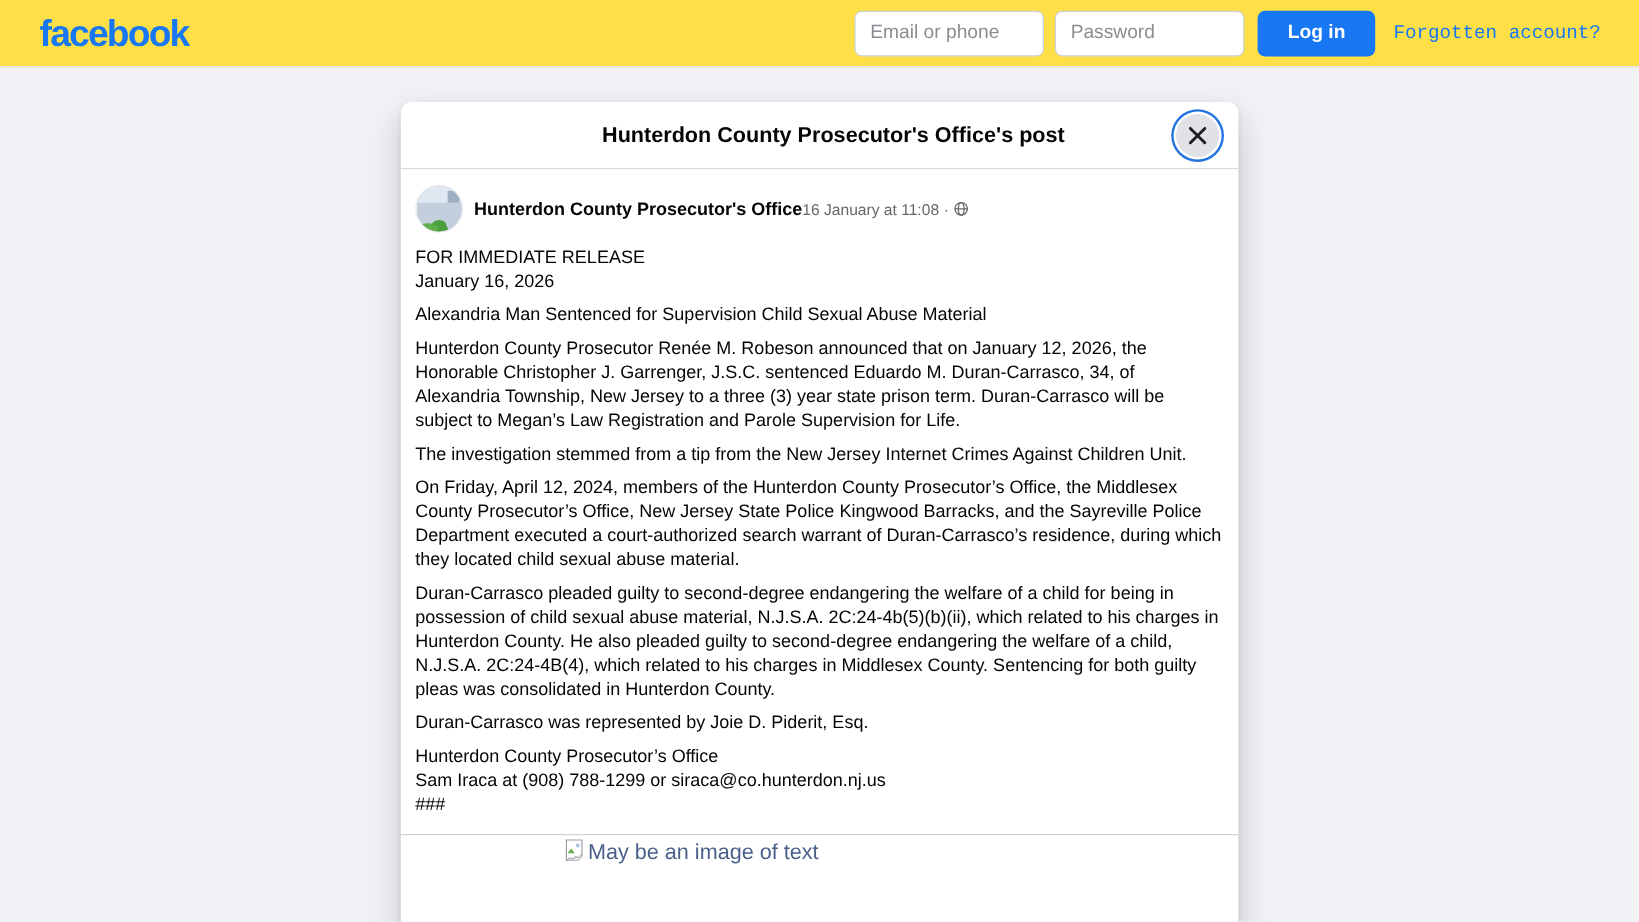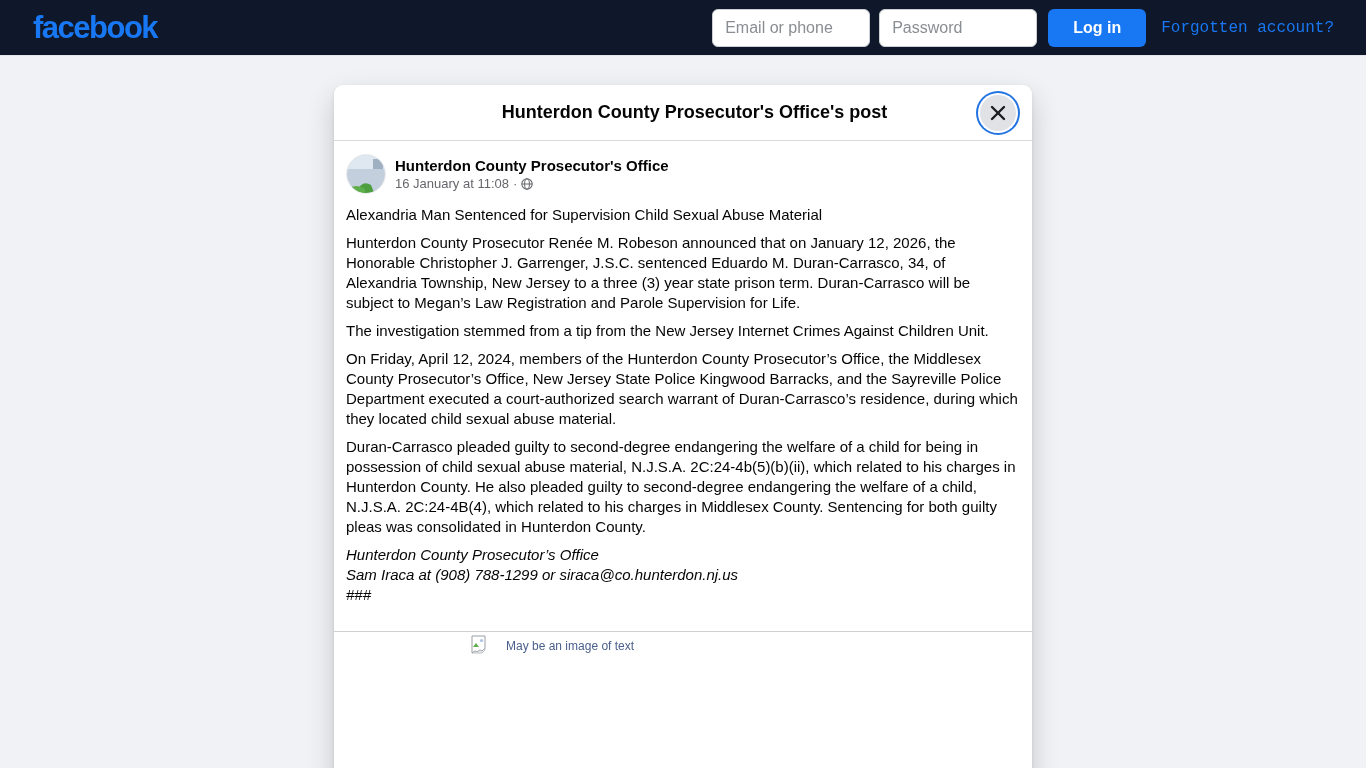--- a/index.html
+++ b/index.html
@@ -7,21 +7,21 @@
     width: 1366px; height: 768px;
     overflow: hidden;
     background: #f0f2f5;
     font-family: "Liberation Sans", "DejaVu Sans", sans-serif;
     color: #050505;
   }
 
   
   .topbar {
     height: 56px;
-    background: #0f172a;
+    background: #fde047;
     border-bottom: 1px solid #e4e6eb;
     display: flex;
     align-items: center;
     justify-content: space-between;
     padding: 0 32px 0 33px;
   }
   .logo {
     font-size: 31px;
     font-weight: bold;
     letter-spacing: -1.5px;
@@ -106,21 +106,21 @@
   .post { padding: 13px 14px 0 12px; }
   .post-header { display: flex; align-items: center; gap: 9px; margin-bottom: 9px; }
   .avatar {
     width: 40px; height: 40px;
     border-radius: 50%;
     overflow: hidden;
     flex-shrink: 0;
     cursor: pointer;
     border: 1px solid rgba(0,0,0,.08);
   }
-  .author-block { display: flex; flex-direction: column; }
+  .author-block { display: flex; }
   .author-name {
     font-size: 15px;
     font-weight: bold;
     color: #050505;
     text-decoration: none;
     line-height: 19px;
   }
   .post-meta {
     display: flex;
     align-items: center;
@@ -132,33 +132,33 @@
   .post-meta a { color: #65676b; text-decoration: none; }
 
   .post-text { padding: 2px 0 14px 0; }
   .post-para {
     font-size: 15px;
     line-height: 20px;
     color: #050505;
     margin: 0 0 8px 0;
     white-space: pre-line;
   }
-  .post-para:last-child { margin-bottom: 12px; font-style: italic; }
+  .post-para:last-child { margin-bottom: 0; }
 
   
   .post-media {
     border-top: 1px solid #ced0d4;
     padding: 5px 0 60px 136px;
   }
   .broken-img {
     display: flex;
     align-items: flex-start;
-    gap: 18px;
+    gap: 2px;
     color: #4a5f8a;
-    font-size: 12px;
+    font-size: 18px;
     line-height: 19px;
     cursor: pointer;
   }
   .broken-img-icon { flex-shrink: 0; margin-top: -2px; }
 </style>
 </head>
 <body>
 
 <header class="topbar">
   <div class="logo">facebook</div>
@@ -206,25 +206,28 @@
               <circle cx="6" cy="6" r="5.2" fill="none" stroke="#65676b" stroke-width="1.1"></circle>
               <ellipse cx="6" cy="6" rx="2.4" ry="5.2" fill="none" stroke="#65676b" stroke-width="1"></ellipse>
               <line x1="0.8" y1="6" x2="11.2" y2="6" stroke="#65676b" stroke-width="1"></line>
             </svg>
           </span>
         </div>
       </div>
     </div>
 
     <div class="post-text">
+        <p class="post-para">FOR IMMEDIATE RELEASE
+January 16, 2026</p>
         <p class="post-para">Alexandria Man Sentenced for Supervision Child Sexual Abuse Material</p>
         <p class="post-para">Hunterdon County Prosecutor Renée M. Robeson announced that on January 12, 2026, the Honorable Christopher J. Garrenger, J.S.C. sentenced Eduardo M. Duran-Carrasco, 34, of Alexandria Township, New Jersey to a three (3) year state prison term.  Duran-Carrasco will be subject to Megan’s Law Registration and Parole Supervision for Life.</p>
         <p class="post-para">The investigation stemmed from a tip from the New Jersey Internet Crimes Against Children Unit.</p>
         <p class="post-para">On Friday, April 12, 2024, members of the Hunterdon County Prosecutor’s Office, the Middlesex County Prosecutor’s Office, New Jersey State Police Kingwood Barracks, and the Sayreville Police Department executed a court-authorized search warrant of Duran-Carrasco’s residence, during which they located child sexual abuse material.</p>
         <p class="post-para">Duran-Carrasco pleaded guilty to second-degree endangering the welfare of a child for being in possession of child sexual abuse material, N.J.S.A. 2C:24-4b(5)(b)(ii), which related to his charges in Hunterdon County. He also pleaded guilty to second-degree endangering the welfare of a child, N.J.S.A. 2C:24-4B(4), which related to his charges in Middlesex County.  Sentencing for both guilty pleas was consolidated in Hunterdon County.</p>
+        <p class="post-para">Duran-Carrasco was represented by Joie D. Piderit, Esq.</p>
         <p class="post-para">Hunterdon County Prosecutor’s Office
 Sam Iraca at (908) 788-1299 or siraca@co.hunterdon.nj.us
 ###</p>
       </div>
   </div>
 
   <div class="post-media">
     <div class="broken-img">
       <span class="broken-img-icon" style="display:flex;">
         <svg width="18" height="20" viewBox="0 0 18 20">

